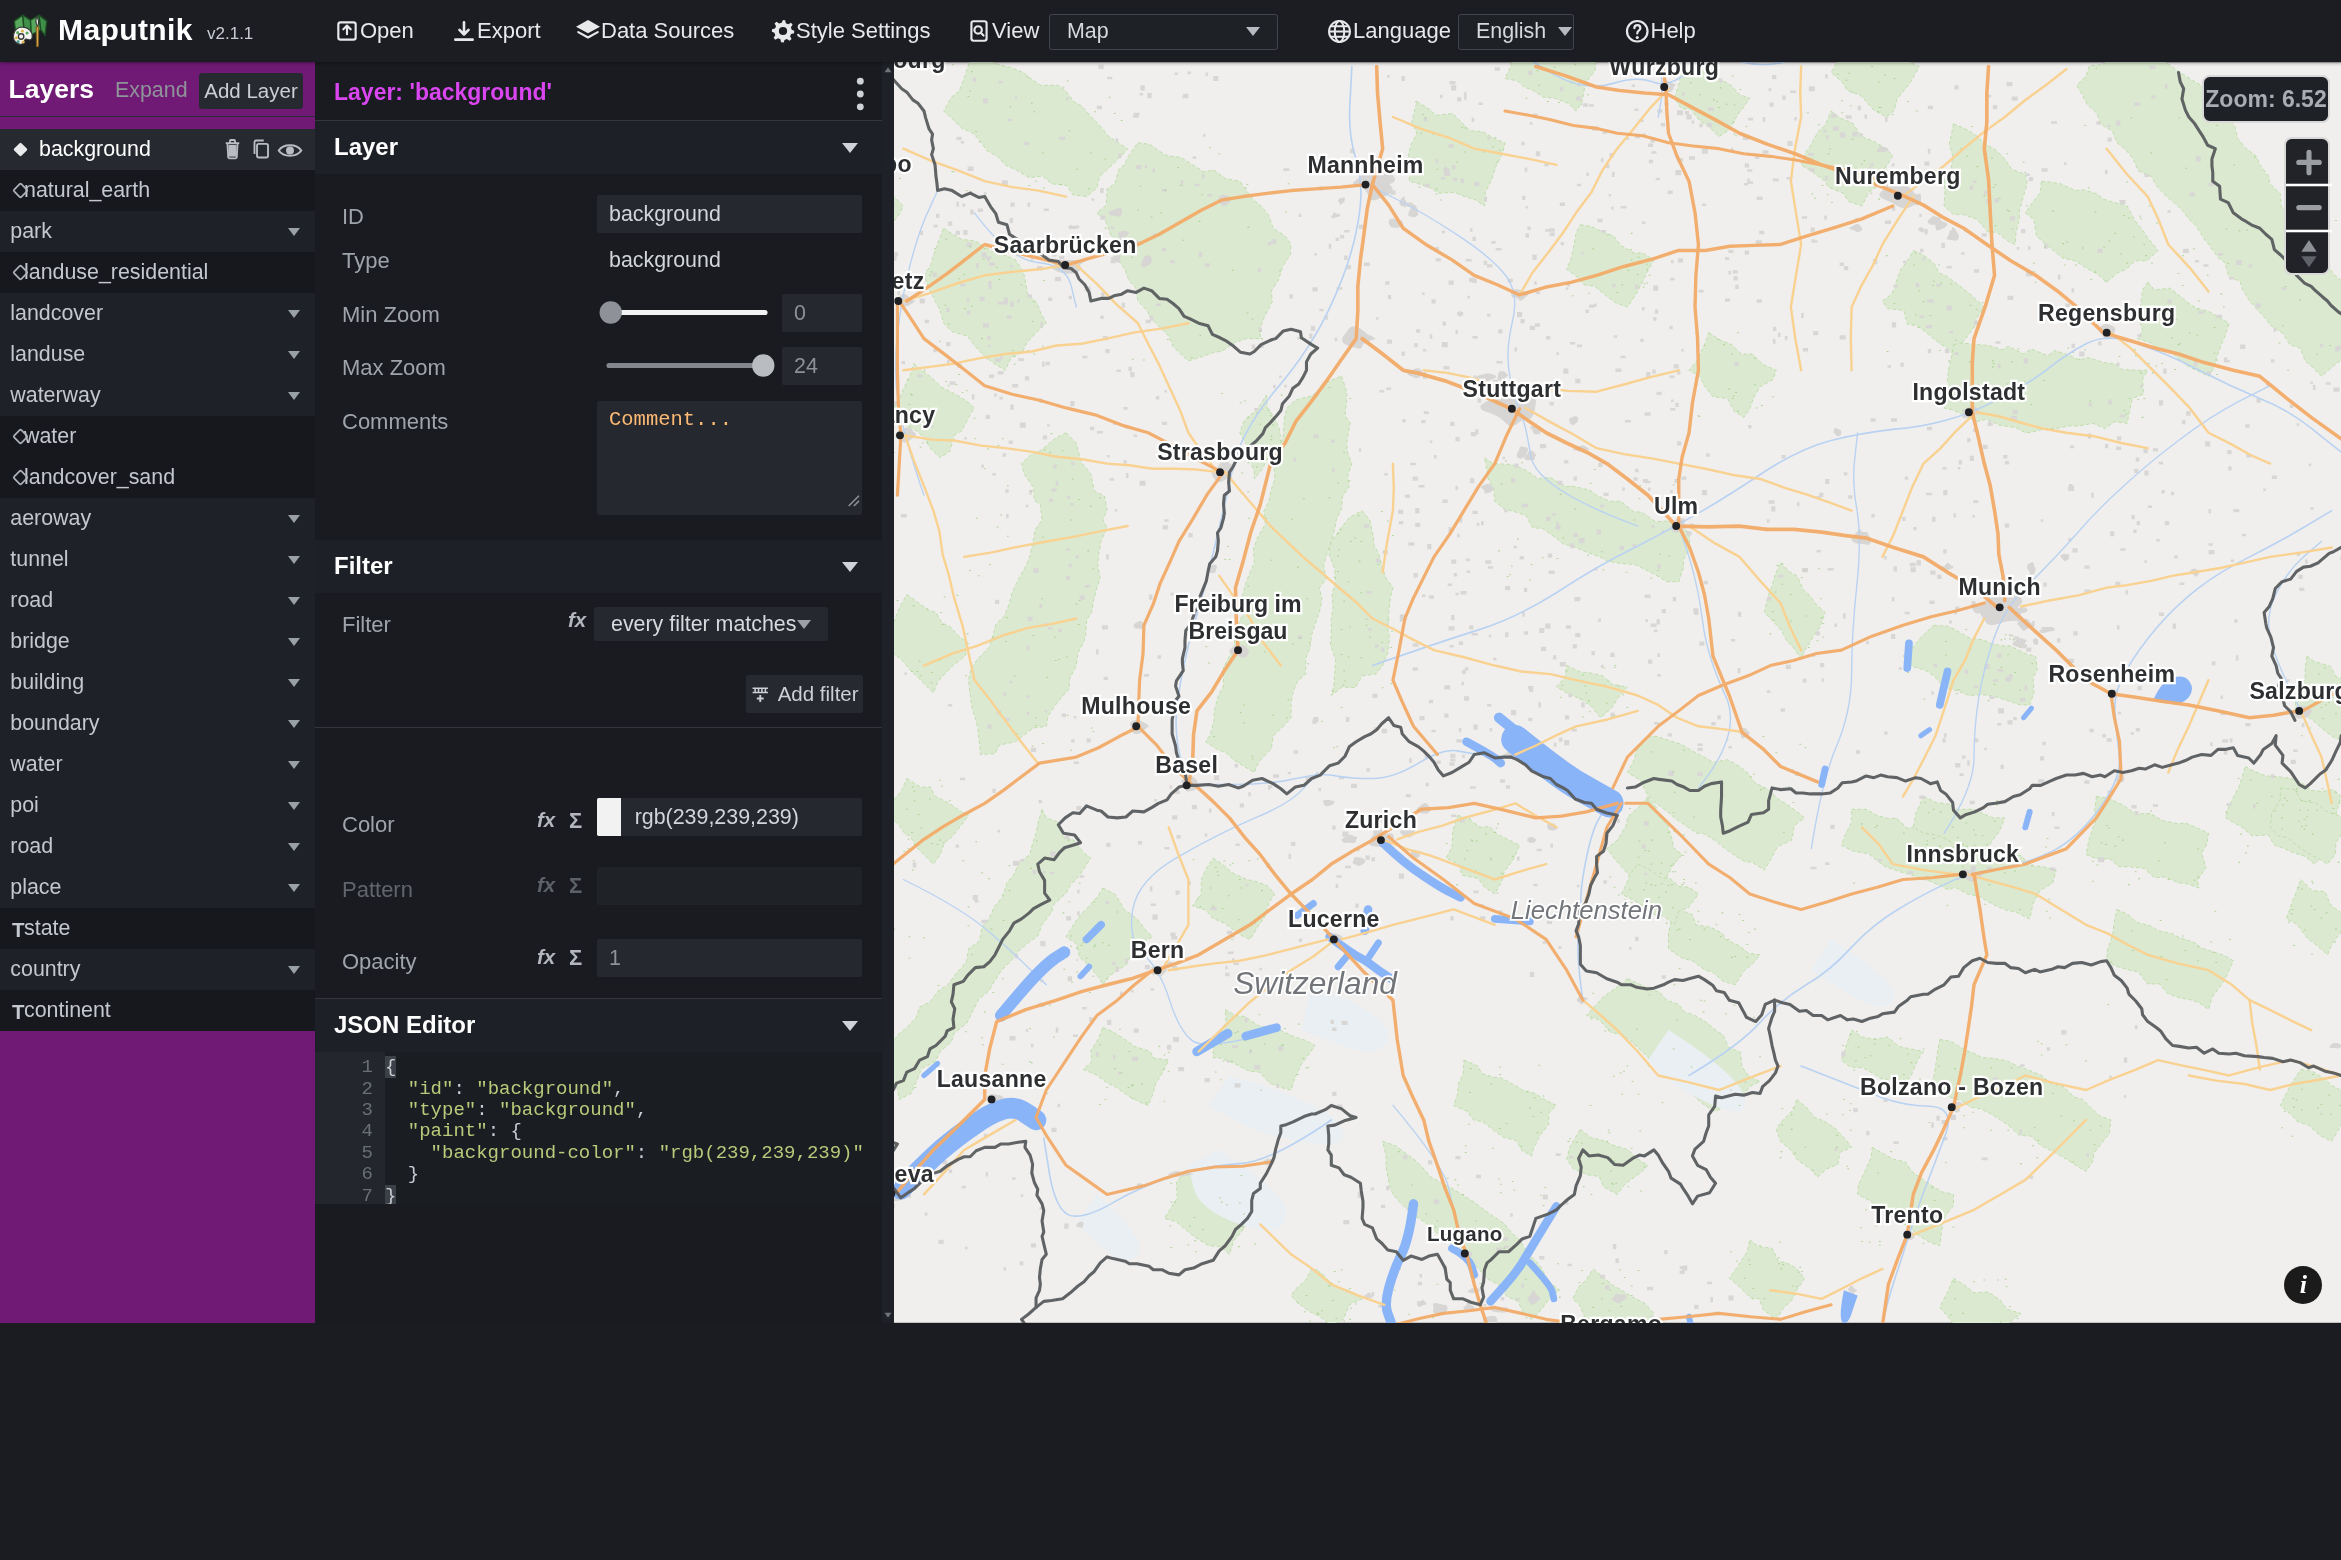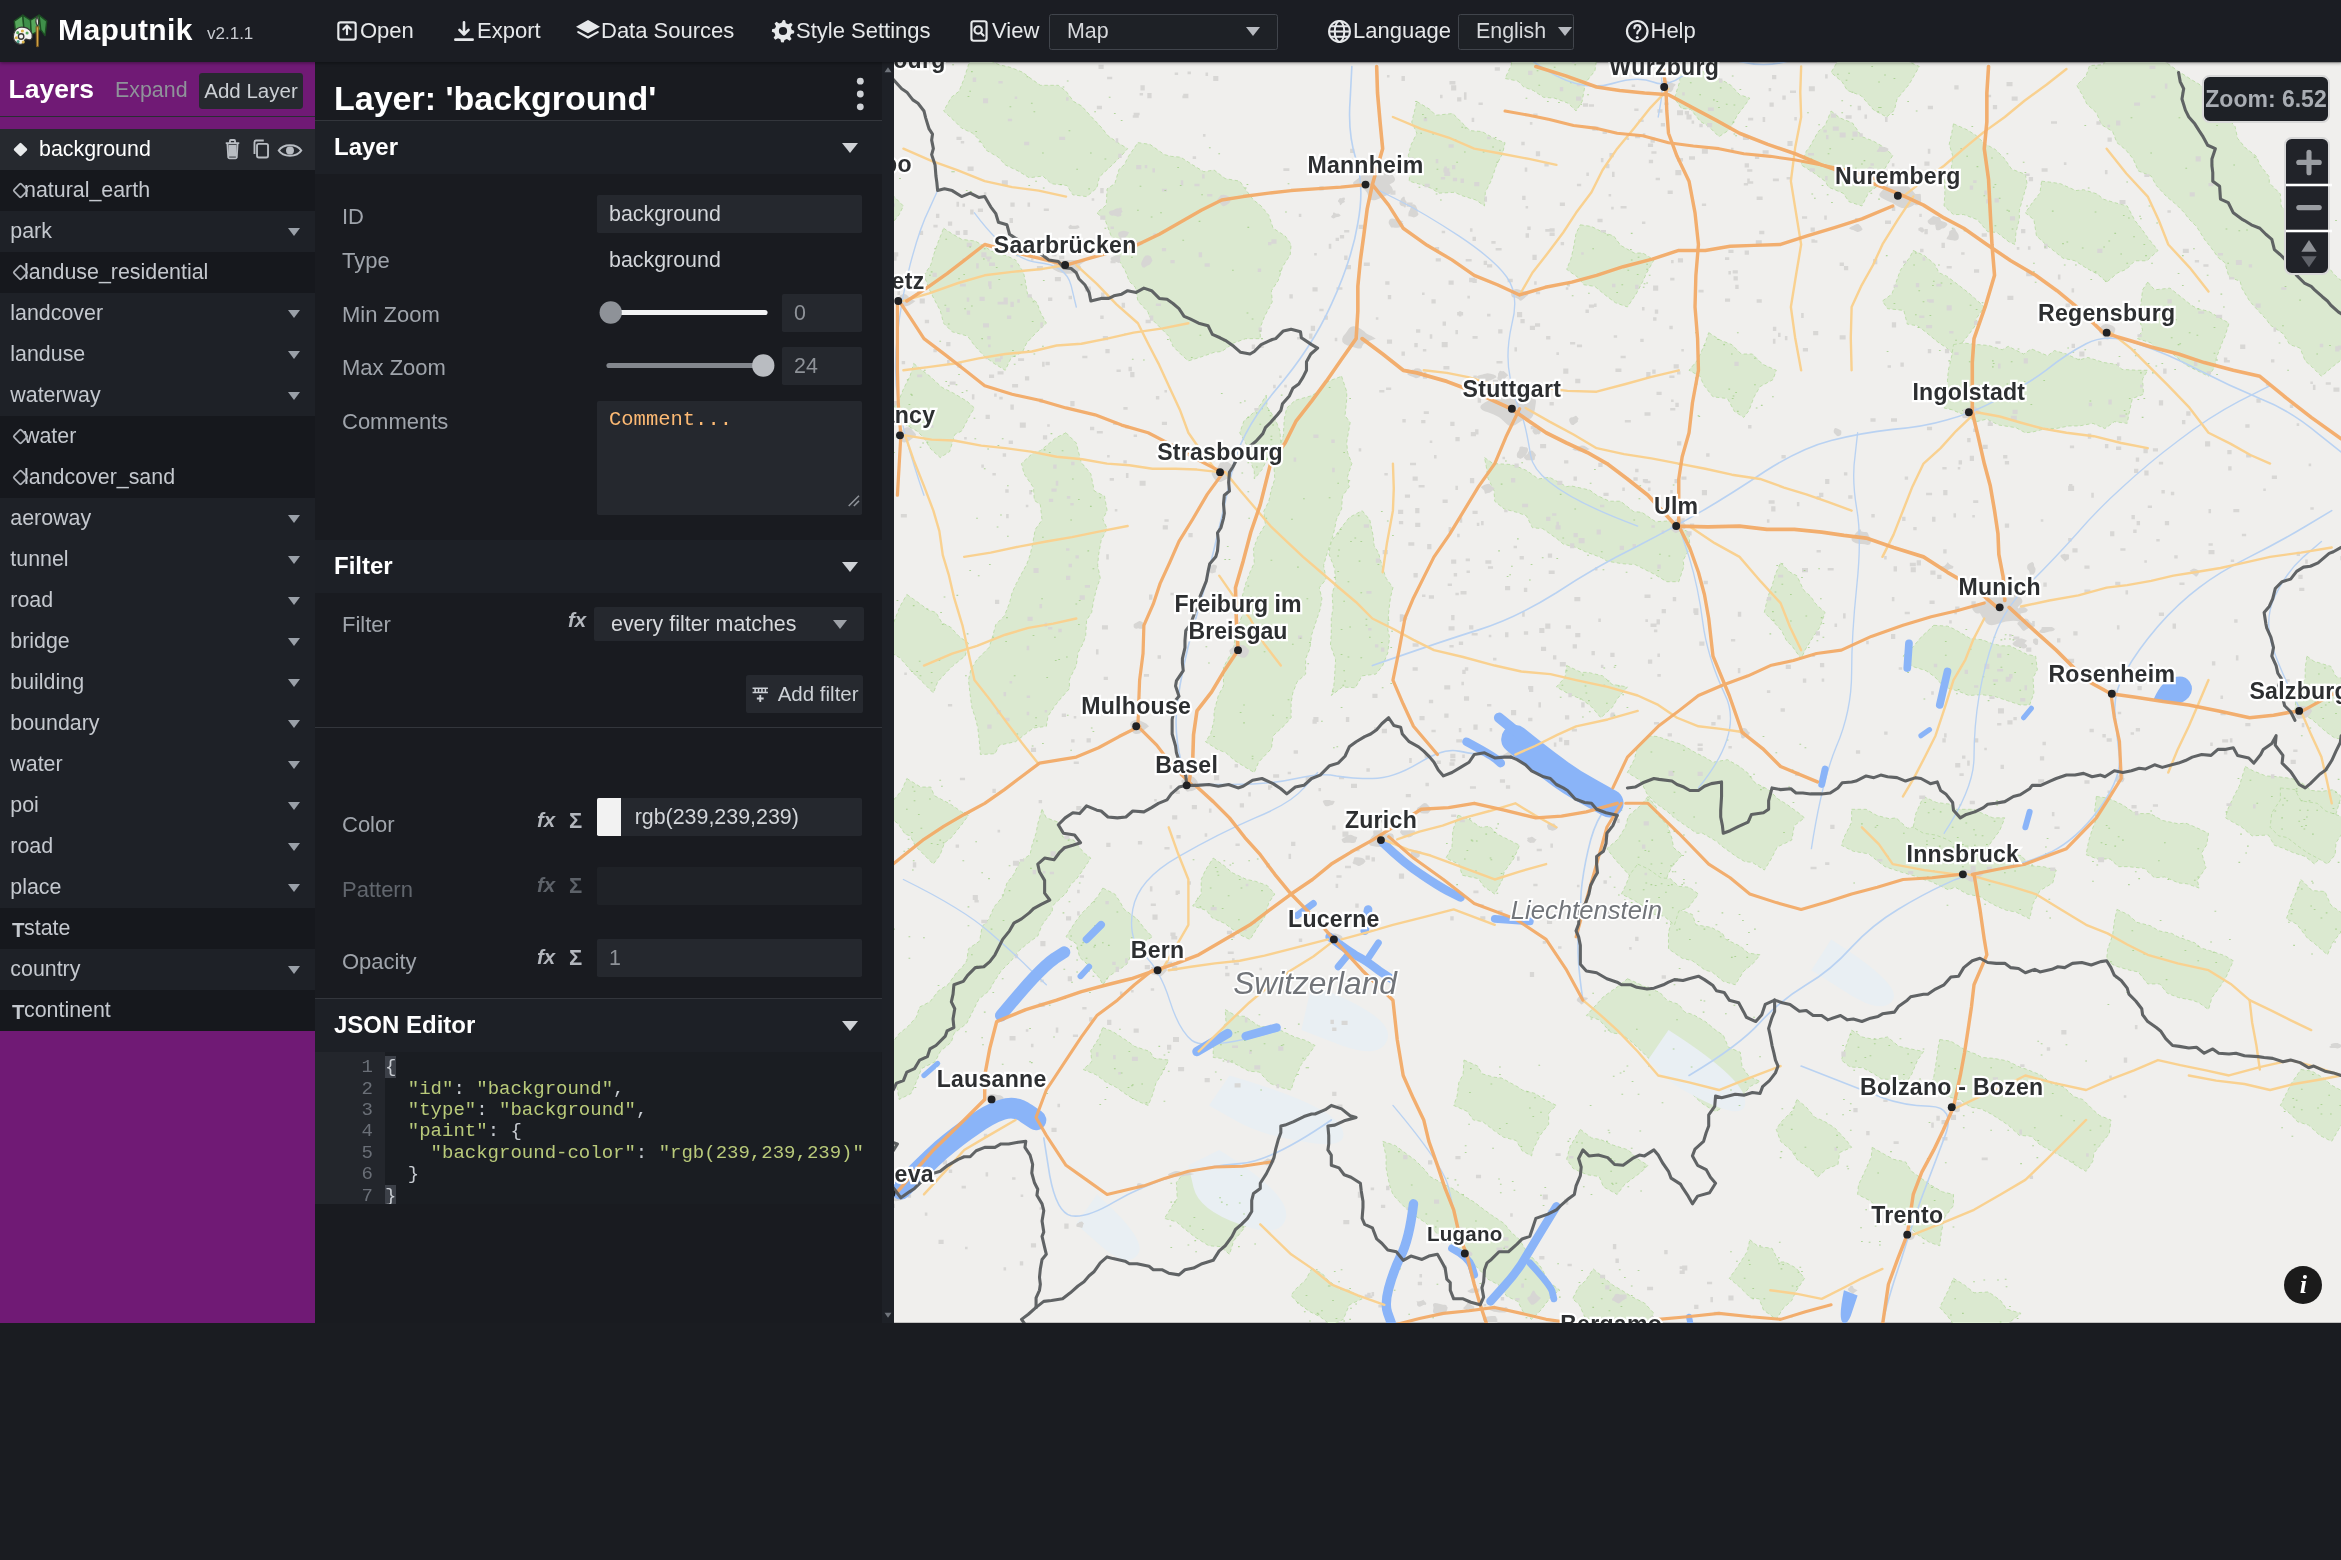--- a/index.html
+++ b/index.html
@@ -22,21 +22,21 @@
 .row{position:relative;width:100%;height:41px;display:flex;align-items:center;font-size:21.4px;color:#c4c8ce}
 .row.g{background:#1e2127;padding-left:10.3px}
 .row.l{background:#16181d;padding-left:24px}
 .row.sel2{background:#26292f;padding-left:39px;color:#fff}
 .row .car{position:absolute;right:15.4px;top:17px;width:0;height:0;border-left:6.8px solid transparent;border-right:6.8px solid transparent;border-top:8.6px solid #9aa0a8}
 .dia{position:absolute;left:12px;top:12px;width:17px;height:17px}
 .ticon{position:absolute;left:12px;top:10.3px;font-size:20.5px;font-weight:bold;color:#c4c8ce}
 .ric{position:absolute;top:9.4px}
 
 .panel{position:absolute;left:315px;top:62px;width:567px;height:1261px;background:#191b20}
-.ptitle{position:absolute;left:19px;top:17px;font-size:34px;font-weight:bold;color:#ffffff}
+.ptitle{position:absolute;left:19px;top:17px;font-size:23px;font-weight:bold;color:#d946ef}
 .kebab{position:absolute;left:541px;top:13.7px;color:#cfd2d6}
 .pdiv{position:absolute;left:0;width:567px;height:0.9px;background:#33363c}
 .shead{position:absolute;left:0;width:567px;height:53px;background:#1d2026}
 .shead .t{position:absolute;left:19px;top:12px;font-size:24px;font-weight:bold;color:#fff}
 .shead .car{position:absolute;right:24px;top:22px;width:0;height:0;border-left:8.6px solid transparent;border-right:8.6px solid transparent;border-top:10.3px solid #cfd2d6}
 .lab{position:absolute;left:27px;font-size:22px;color:#9fa4ab}
 .lab.dim{color:#61666d}
 .inp{position:absolute;left:282px;width:265px;height:38px;background:#25282e;border-radius:1.7px;color:#d2d5d9;font-size:21.4px;display:flex;align-items:center;padding-left:12px}
 .inp.ph{color:#8e9298}
 .fx{position:absolute;font-size:20.5px;font-style:italic;color:#b3b7bd;font-weight:bold}
@@ -630,21 +630,21 @@
  <svg style="position:absolute;left:532px;top:432px" width="13.7" height="13.7" viewBox="0 0 16 16">
         <path d="M2 14 L14 2 M8 14 L14 8" stroke="#8e9298" stroke-width="1.8"></path>
       </svg>
  <div class="pdiv" style="top:478px"></div>
  <div class="shead" style="top:478px">
         <span class="t">Filter</span>
         <span class="car"></span>
       </div>
  <div class="lab" style="top:550px">Filter</div>
  <div class="fx" style="left:253px;top:546px">f<tspan>x</tspan></div>
- <div class="sel" style="left:279px;top:545px;width:270px;background:#25282e;border:none;height:34px;font-size:21.4px">every filter matches<span class="caret" style="border-top-color:#9da1a7"></span></div>
+ <div class="sel" style="left:279px;top:545px;width:234px;background:#25282e;border:none;height:34px;font-size:21.4px">every filter matches<span class="caret" style="border-top-color:#9da1a7"></span></div>
  <div style="position:absolute;left:431px;top:613px;width:117px;height:38px;background:#26292f;border-radius:2.6px;display:flex;align-items:center;justify-content:center;gap:6.8px;color:#ccd0d5;font-size:20.5px"><svg width="20.5" height="20.5" viewBox="0 0 24 24" fill="none" stroke="#ccd0d5" stroke-width="1.8">
           <path d="M3 5 H21 M6 5 V10 M10 5 V10 M14 5 V10 M18 5 V10 M3 10 H21"></path>
           <path d="M12 13 V21 M8 17 H16" stroke-width="2.2"></path>
         </svg>Add filter</div>
  <div class="pdiv" style="top:665px"></div>
  <div class="lab" style="top:750px">Color</div>
  <div class="fx" style="left:222px;top:746px">f<tspan>x</tspan></div>
  <div class="sig" style="left:254px;top:746px">Σ</div>
  <div class="inp" style="top:736px;padding-left:0"><div style="width:24px;height:38px;background:#f2f2f2;border-radius:1.7px 0 0 1.7px;margin-right:13.7px"></div>rgb(239,239,239)</div>
  <div class="lab dim" style="top:815px">Pattern</div>

